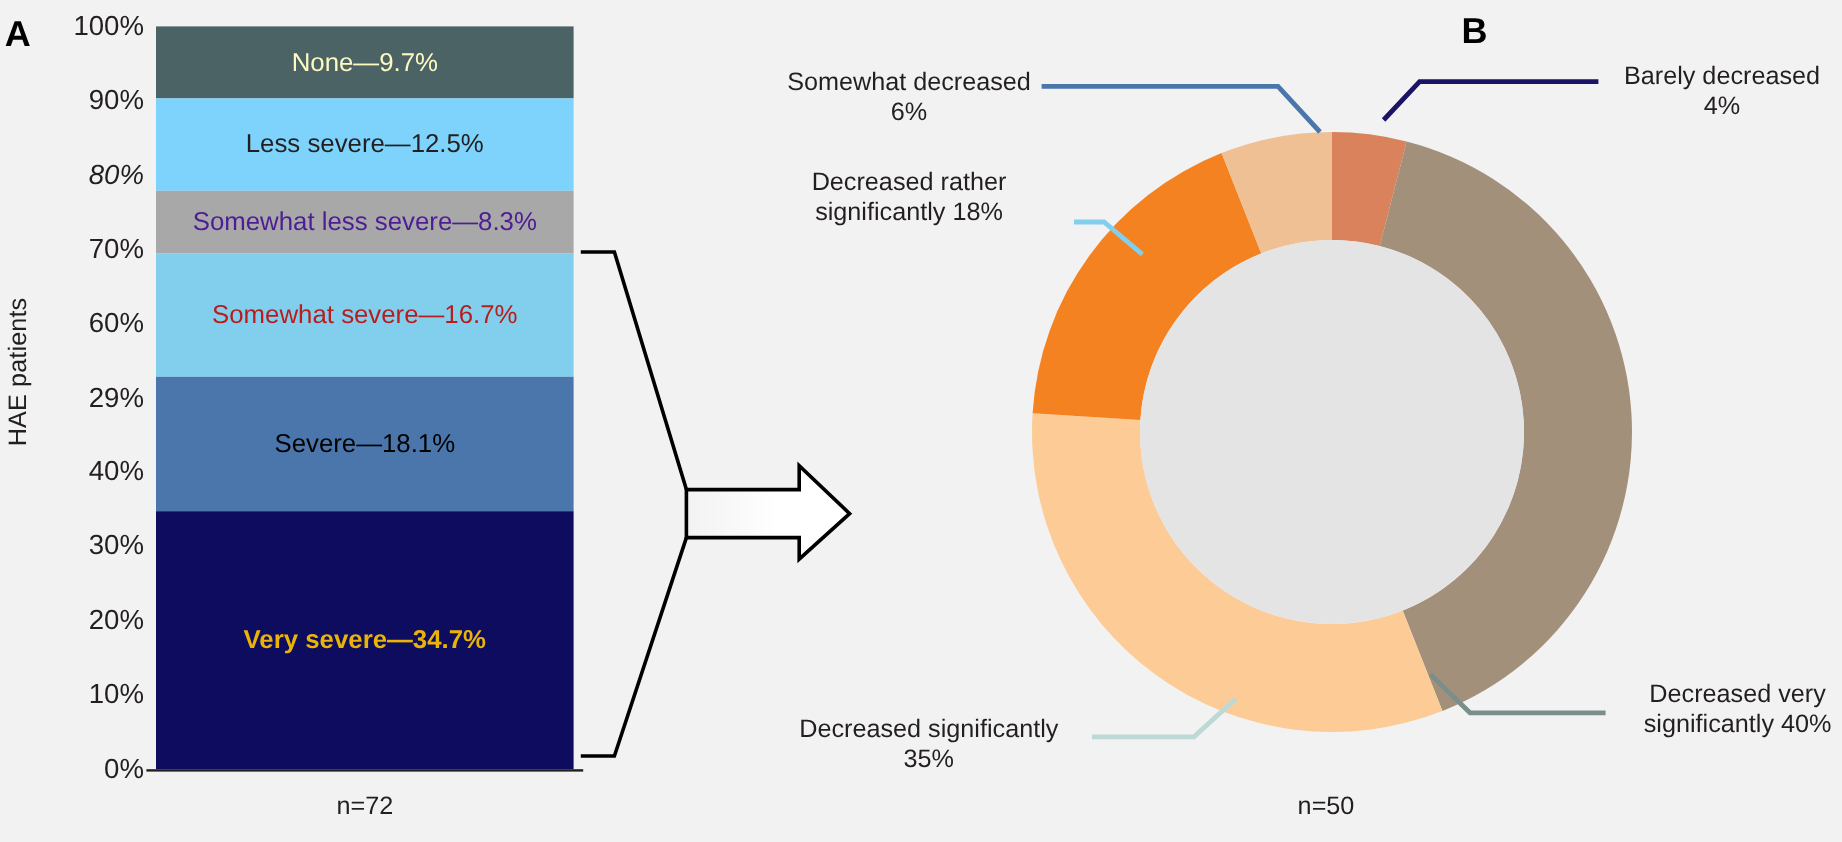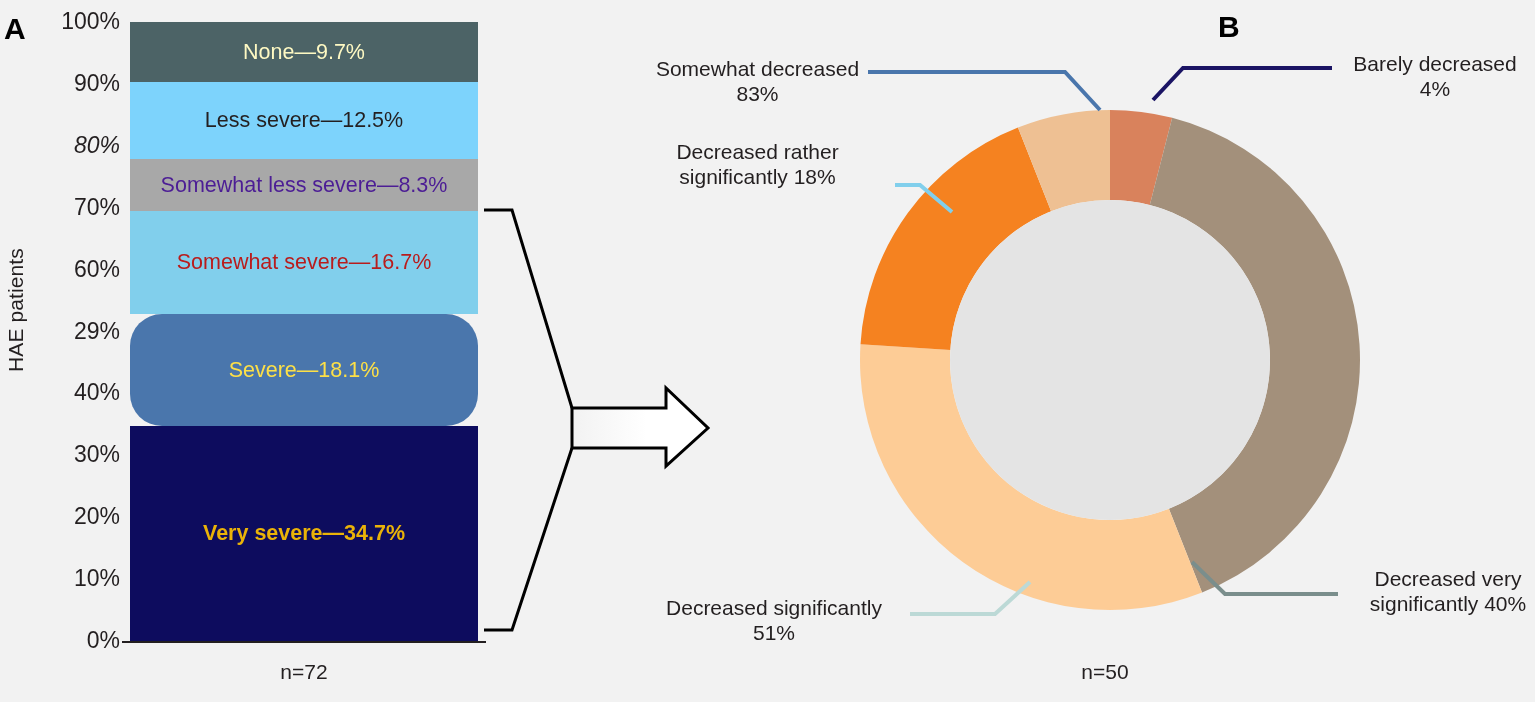--- a/index.html
+++ b/index.html
@@ -132,21 +132,21 @@
       <div class="y-tick" style="top: 505.2px;">20%</div>
       <div class="y-tick" style="top: 567.1px;">10%</div>
       <div class="y-tick" style="top: 629px;">0%</div>
     </div>
 
   <div id="bar-stack">
       <div class="bar-seg" style="flex: 9.7 0 0px; background: rgb(76, 99, 102); color: #fef9c3;">None—9.7%</div>
       <div class="bar-seg" style="flex: 12.5 0 0px; background: #7dd3fc; color: rgb(35, 31, 32);">Less severe—12.5%</div>
       <div class="bar-seg" style="flex: 8.3 0 0px; background: rgb(168, 168, 168); color: #4c1d95;">Somewhat less severe—8.3%</div>
       <div class="bar-seg" style="flex: 16.7 0 0px; background: rgb(129, 207, 236); color: #b91c1c;">Somewhat severe—16.7%</div>
-      <div class="bar-seg" style="flex: 18.1 0 0px; background: rgb(74, 118, 172); color: #fde047; border-radius: 32px;">Severe—18.1%</div>
+      <div class="bar-seg" style="flex: 18.1 0 0px; background: rgb(74, 118, 172); color: #000000;">Severe—18.1%</div>
       <div class="bar-seg" style="flex: 34.7 0 0px; background: rgb(13, 12, 94); color: #eab308; font-weight: bold;">Very severe—34.7%</div>
     </div>
 
   <div class="axis-line" id="x-axis-rule"></div>
 
   <div id="n-a-label">n=72</div>
 </div>
 
 <svg id="arrow-svg" width="260" height="490" viewBox="0 0 260 490">
   <defs>
@@ -180,28 +180,28 @@
     <g id="leader-lines">
         <polyline points="268,72 465,72 500,110" fill="none" stroke="#4a76ac" stroke-width="4"></polyline>
         <polyline points="295,185 320,185 352,212" fill="none" stroke="#81cfec" stroke-width="4"></polyline>
         <polyline points="553,100 583,68 732,68" fill="none" stroke="#1b1464" stroke-width="4"></polyline>
         <polyline points="592,562 625,594 738,594" fill="none" stroke="#7a8e8c" stroke-width="4"></polyline>
         <polyline points="430,582 395,614 310,614" fill="none" stroke="#bcd9d6" stroke-width="4"></polyline>
       </g>
   </svg>
 
   <div class="callout left" id="cal-somewhat-decreased">Somewhat decreased
-83%</div>
+6%</div>
 
   <div class="callout left" id="cal-decreased-rather">Decreased rather
 significantly 18%</div>
 
   <div class="callout right" id="cal-barely-decreased">Barely decreased
 4%</div>
 
   <div class="callout right" id="cal-decreased-very">Decreased very
 significantly 40%</div>
 
   <div class="callout left" id="cal-decreased-significantly">Decreased significantly
-51%</div>
+35%</div>
 
   <div id="n-b-label">n=50</div>
 </div>
 
 </body></html>

